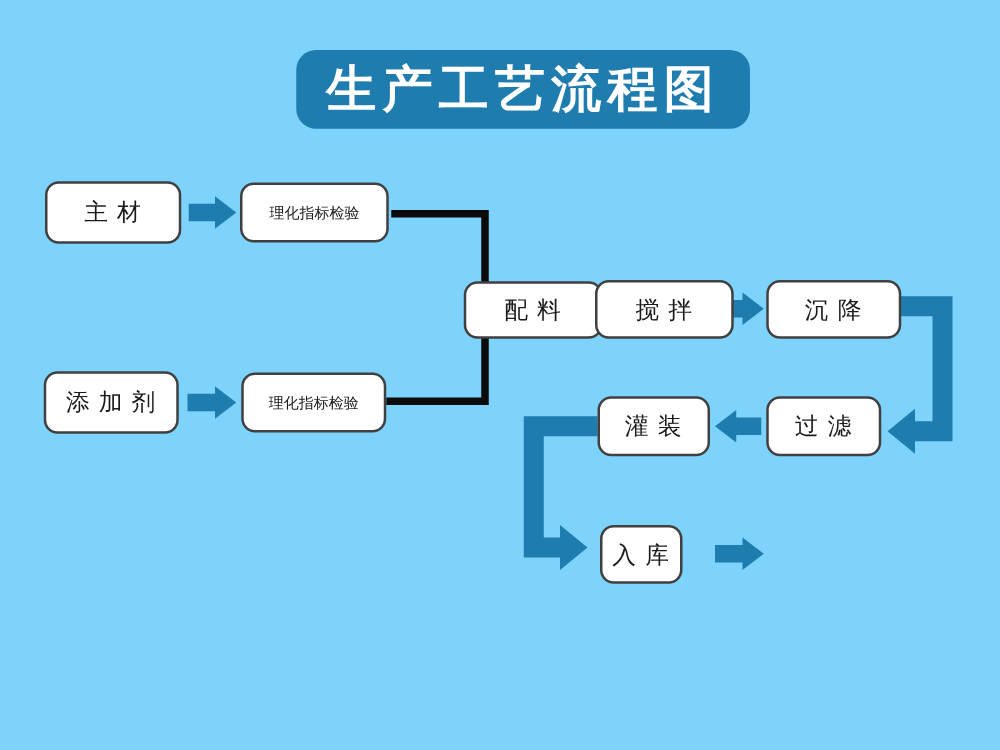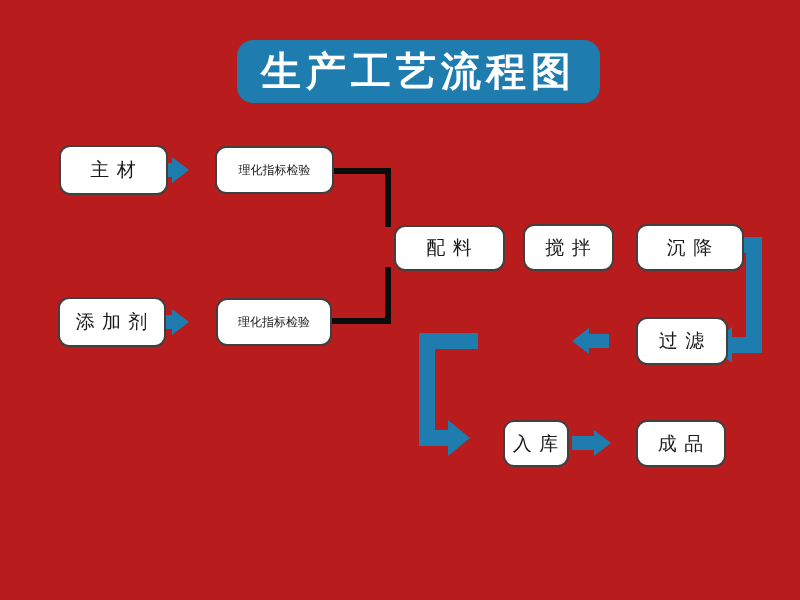--- a/index.html
+++ b/index.html
@@ -1,32 +1,32 @@
 <!DOCTYPE html>
 <html style="--accent-blue: #1e7cae; --connector-black: #0b0b0b; --box-border: #404040; --background: #ffffff;"><head>
 <meta charset="utf-8">
 <style>
   html,body{margin:0;padding:0;}
   .canvas{
-    position:relative;width:800px;height:600px;background:#b91c1c;overflow:hidden;
+    position:relative;width:800px;height:600px;background:#7dd3fc;overflow:hidden;
     font-family:"Liberation Sans","DejaVu Sans",sans-serif;
   }
   .overlay{position:absolute;left:0;top:0;width:800px;height:600px;}
   .banner{
     position:absolute;left:237px;top:40px;width:363px;height:63px;
     background:var(--accent-blue,#1e7cae);border-radius:16px;
     display:flex;align-items:center;justify-content:center;
     color:#ffffff;font-size:40px;font-weight:bold;letter-spacing:5px;
     z-index:2;
   }
   .node{
     position:absolute;background:#ffffff;border:2px solid #404040;border-radius:11px;
     display:flex;align-items:center;justify-content:center;
     font-size:19px;font-weight:500;color:#1a1a1a;letter-spacing:1px;
-    box-sizing:border-box;z-index:2;margin-left:23px;
+    box-sizing:border-box;z-index:2;
   }
   .node.small-text{font-size:12px;letter-spacing:0;}
   .arrow-fill{fill:var(--accent-blue,#1e7cae);stroke:none;}
   .arrow-stroke{stroke:var(--accent-blue,#1e7cae);fill:none;stroke-width:16;}
   .black-line{stroke:var(--connector-black,#0b0b0b);fill:none;stroke-width:6;}
 </style>
 </head>
 <body>
 
 <div class="canvas">
@@ -50,19 +50,19 @@
     <polygon class="arrow-fill" points="470,438 448,420 448,456"></polygon>
   </svg>
 
   <div class="banner">生产工艺流程图</div>
 
   <div class="node" style="left:36px;top:145px;width:109px;height:50px">主 材</div>
   <div class="node small-text" style="left:192px;top:146px;width:119px;height:48px">理化指标检验</div>
   <div class="node" style="left:35px;top:297px;width:108px;height:50px">添 加 剂</div>
   <div class="node small-text" style="left:193px;top:298px;width:116px;height:48px">理化指标检验</div>
   <div class="node" style="left:371px;top:225px;width:111px;height:46px">配 料</div>
-  <div class="node" style="left:500px;top:224px;width:91px;height:47px">搅 拌</div>
+  <div class="node" style="left:476px;top:224px;width:111px;height:47px">搅 拌</div>
   <div class="node" style="left:613px;top:224px;width:108px;height:47px">沉 降</div>
   <div class="node" style="left:613px;top:317px;width:92px;height:48px">过 滤</div>
+  <div class="node" style="left:478px;top:317px;width:90px;height:48px">灌 装</div>
   <div class="node" style="left:480px;top:420px;width:66px;height:47px">入 库</div>
-  <div class="node" style="left:613px;top:420px;width:90px;height:47px">成 品</div>
 
 </div>
 
 </body></html>

